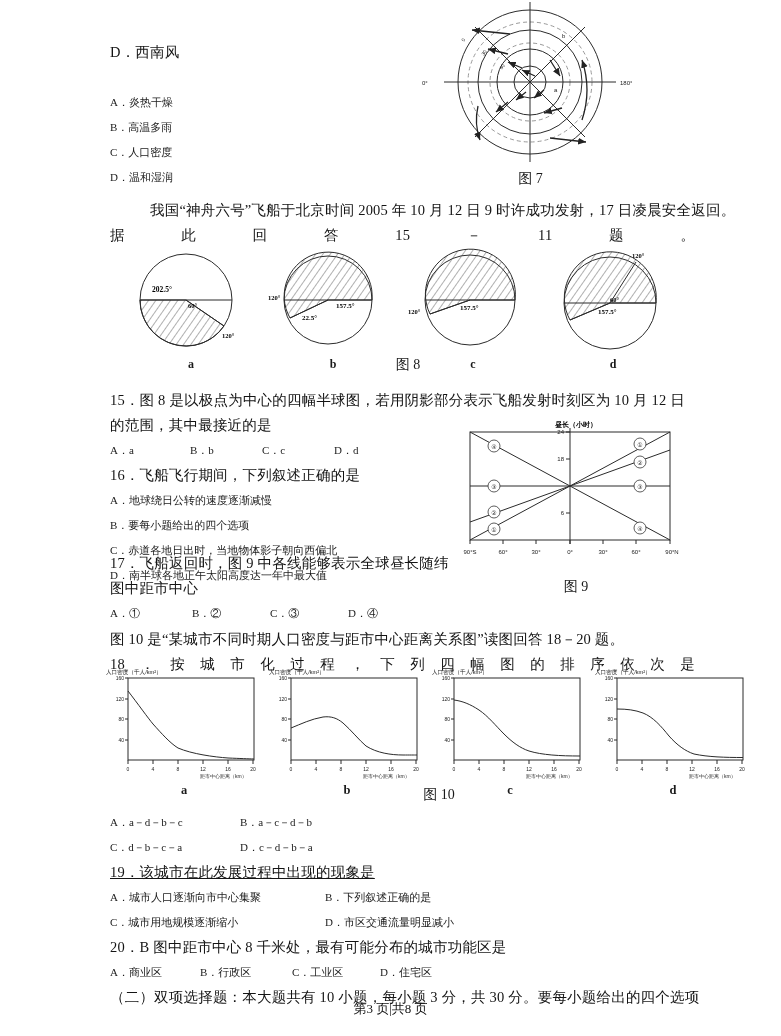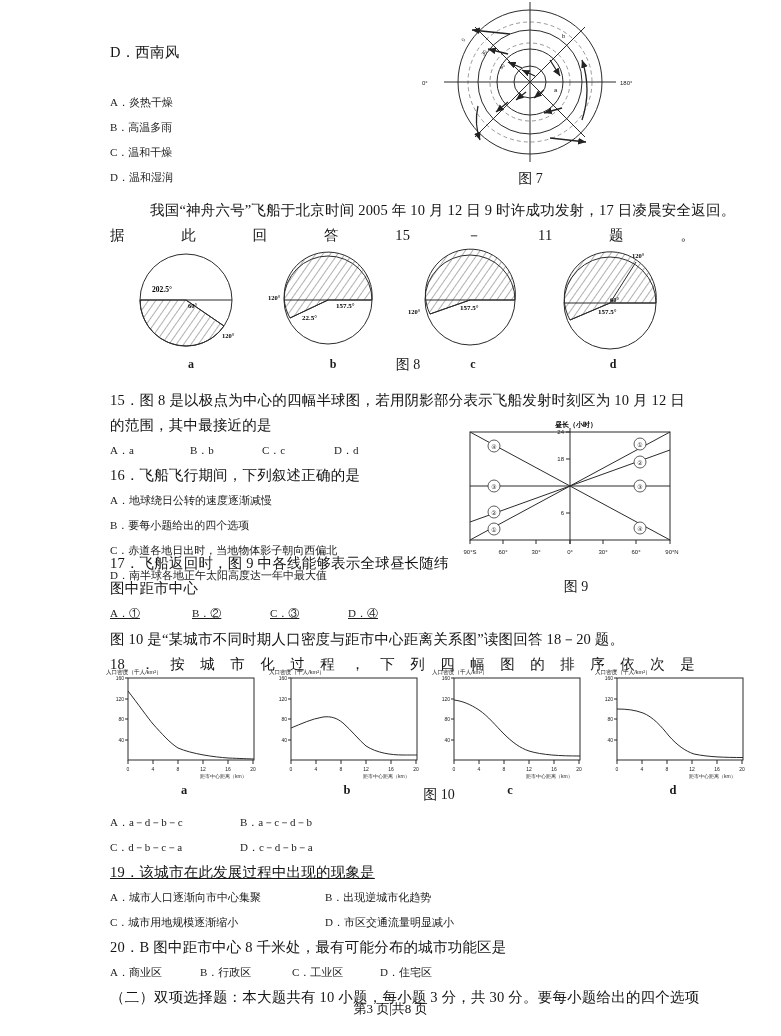--- a/index.html
+++ b/index.html
@@ -103,21 +103,21 @@
         <text class="tk6" x="32" y="-44">b</text>
         <text class="tk6" x="24" y="10">a</text>
       </g>
     </svg>
     <div class="cap">图 7</div>
   </div>
 
   <div class="col-left txt" style="top:40px;">D．西南风</div>
   <div class="col-left opt" style="top:90px;">A．炎热干燥</div>
   <div class="col-left opt" style="top:115px;">B．高温多雨</div>
-  <div class="col-left opt" style="top:140px;">C．温和干燥</div>
+  <div class="col-left opt" style="top:140px;">C．人口密度</div>
   <div class="col-left opt" style="top:165px;">D．温和湿润</div>
 
   <div class="col-left txt" style="top:198px;width:590px;margin-left:40px;">我国“神舟六号”飞船于北京时间 2005 年 10 月 12 日 9 时许成功发射，17 日凌晨安全返回。</div>
   <div class="col-left" style="top:223px;">
     <div class="justify-row txt">
       <span>据</span>
       <span>此</span>
       <span>回</span>
       <span>答</span>
       <span>15</span>
@@ -280,21 +280,21 @@
         <circle cx="180" cy="110" r="6" fill="#fff" stroke="#333" stroke-width=".8"></circle>
           <text class="tk6" x="180" y="112.5" text-anchor="middle">④</text>
       </g>
     </svg>
     <div class="cap">图 9</div>
   </div>
 
   <div class="col-left txt" style="top:551px;">17．飞船返回时，图 9 中各线能够表示全球昼长随纬</div>
   <div class="col-left txt" style="top:576px;">图中距市中心</div>
   <div class="col-left" style="top:601px;width:310px;">
-    <div style="display:flex;text-decoration:underline;" class="opt">
+    <div style="display:flex;" class="opt">
       <span style="width:82px">A．①</span>
       <span style="width:78px">B．②</span>
       <span style="width:78px">C．③</span>
       <span>D．④</span>
     </div>
   </div>
 
   <div class="col-left txt" style="top:627px;width:600px;">图 10 是“某城市不同时期人口密度与距市中心距离关系图”读图回答 18－20 题。</div>
   <div class="col-left" style="top:652px;">
     <div class="justify-row txt">
@@ -462,21 +462,21 @@
   <div class="col-left" style="top:835px;width:400px;">
     <div style="display:flex;" class="opt">
       <span style="width:130px">C．d－b－c－a</span>
       <span>D．c－d－b－a</span>
     </div>
   </div>
   <div class="col-left txt" style="top:860px;text-decoration:underline;">19．该城市在此发展过程中出现的现象是</div>
   <div class="col-left" style="top:885px;width:480px;">
     <div style="display:flex;" class="opt">
       <span style="width:215px">A．城市人口逐渐向市中心集聚</span>
-      <span>B．出现逆城市化趋势</span>
+      <span>B．下列叙述正确的是</span>
     </div>
   </div>
   <div class="col-left" style="top:910px;width:480px;">
     <div style="display:flex;" class="opt">
       <span style="width:215px">C．城市用地规模逐渐缩小</span>
       <span>D．市区交通流量明显减小</span>
     </div>
   </div>
   <div class="col-left txt" style="top:935px;">20．B 图中距市中心 8 千米处，最有可能分布的城市功能区是</div>
   <div class="col-left" style="top:960px;width:340px;">

